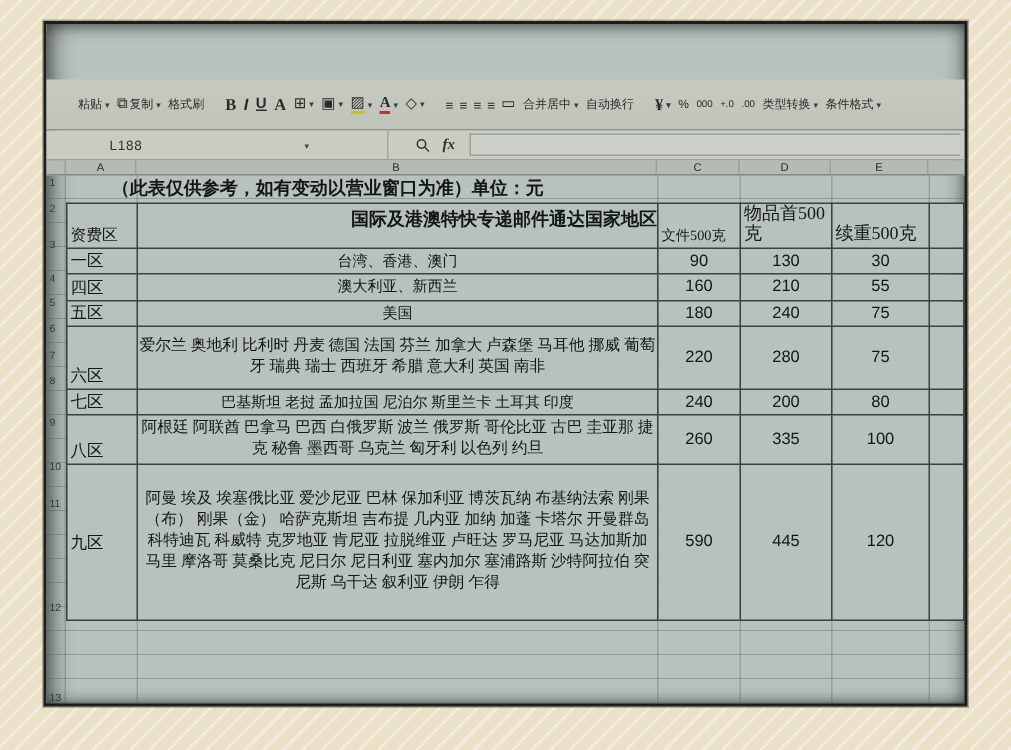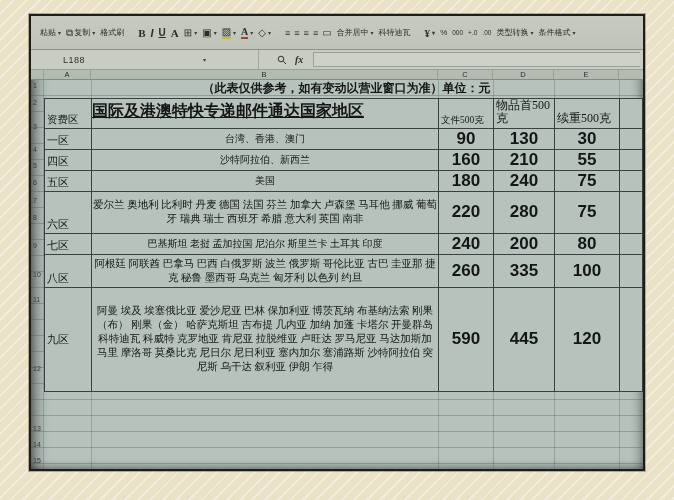--- a/index.html
+++ b/index.html
@@ -16,41 +16,41 @@
                 inset 0 7px 10px -5px rgba(0,0,0,.45),
                 inset -9px 0 12px -7px rgba(0,0,0,.40),
                 inset 0 -7px 10px -6px rgba(0,0,0,.35),
                 0 0 0 1px rgba(60,55,45,.35);
     display:flex;flex-direction:column;
   }
   
   .toolbar{
     height:34px;flex:0 0 34px;background:linear-gradient(#c7cac1,#bfc3ba);
     border-bottom:1px solid #8a9289;box-sizing:border-box;
-    display:flex;align-items:center;gap:5px;padding:0 6px 0 9px;
-    font-size:8px;color:#26282575;color:#2b2d2a;white-space:nowrap;overflow:hidden;
+    display:flex;align-items:center;gap:5px;padding:0 6px 0 21px;
+    font-size:8px;color:#26282575;color:#2b2d2a;white-space:nowrap;overflow:hidden;margin-top:37px;
   }
   .tbi{display:inline-flex;align-items:center;gap:1px;}
   .has-caret::after{content:"▾";font-size:6px;margin-left:1px;color:#3a3d39;}
   .glyph{font-family:"Liberation Serif", serif;font-size:11px;font-weight:bold;}
   .g-italic{font-style:italic;font-weight:bold;font-size:11px;}
   .g-underline{text-decoration:underline;font-size:10px;font-weight:bold;}
   .iconbox{font-size:10px;line-height:10px;}
   .fill-ic{display:inline-block;border-bottom:2px solid #c5c122;padding-bottom:0px;}
   .fontcolor-ic{display:inline-block;border-bottom:2px solid #b23a2e;font-family:"Liberation Serif",serif;font-weight:bold;font-size:10px;line-height:10px;}
   .align-ic{font-size:9px;letter-spacing:-1px;}
   .tiny{font-size:6.5px;letter-spacing:0;}
   .sep{width:4px;}
   
   .fbar{
     height:20px;flex:0 0 20px;background:#c9ccc3;border-bottom:1px solid #99a199;
     box-sizing:border-box;display:flex;align-items:center;font-size:9px;color:#2e302c;
   }
   .namebox{width:228px;display:flex;align-items:center;box-sizing:border-box;border-right:1px solid #a2a89f;height:100%;}
-  .namebox .nm{margin-left:32px;letter-spacing:.5px;}
+  .namebox .nm{margin-left:42px;letter-spacing:.5px;}
   .namebox .caret{margin-left:auto;margin-right:52px;font-size:6px;color:#44463f;}
   .magwrap{margin-left:18px;display:inline-flex;}
   .fx{font-family:"Liberation Serif", serif;font-style:italic;font-weight:bold;font-size:10px;margin-left:8px;}
   .finput{flex:1;height:13px;margin:0 3px 0 10px;background:rgba(210,214,206,.55);border:1px solid #9aa198;border-right:none;}
   
   .colhdr{
     height:10px;flex:0 0 10px;background:#b3bbb2;border-bottom:1px solid #828c85;
     box-sizing:border-box;display:flex;font-size:7.5px;color:#2b2d2a;line-height:9px;
   }
   .colhdr .c{box-sizing:border-box;text-align:center;border-right:1px solid #98a098;overflow:hidden;}
@@ -62,29 +62,29 @@
   .vl{position:absolute;top:0;bottom:0;width:1px;background:rgba(62,82,76,.28);}
   .rownum{position:absolute;left:0;width:12px;font-size:7px;color:#343c38;text-align:left;padding-left:2px;}
   
   table.fee{
     position:absolute;left:13px;top:0;border-collapse:collapse;table-layout:fixed;
     width:598px;font-family:"Liberation Serif", serif;color:#141715;
   }
   table.fee td{padding:0;overflow:hidden;box-sizing:border-box;}
   tr.b td{border:1px solid #39423e;background:#b7c2bd;}
   .titlecell{text-align:center;font-weight:bold;font-size:13px;letter-spacing:5px;padding-right:118px !important;}
-  .noterow{display:flex;justify-content:center;align-items:center;font-weight:bold;font-size:12px;padding:0 24px 0 30px;}
+  .noterow{display:flex;justify-content:flex-start;align-items:center;font-weight:bold;font-size:12px;padding:0 24px 0 30px;}
   .zone{font-size:11px;padding-left:2px !important;vertical-align:bottom;padding-bottom:1px !important;}
   .zone.vmid{vertical-align:middle;padding-bottom:0 !important;}
   .region{text-align:center;font-size:10px;}
   .region.nowrap{white-space:nowrap;margin-top:10px;}
   .region.wrap{font-size:10.5px;line-height:14px;}
-  .num{text-align:center;font-weight:bold;font-size:17px;font-family:"Liberation Sans",sans-serif;vertical-align:middle;}
+  .num{text-align:center;font-weight:normal;font-size:11px;font-family:"Liberation Sans",sans-serif;vertical-align:middle;}
   .hzone{font-size:10.5px;vertical-align:bottom;padding-left:2px !important;padding-bottom:1px !important;}
-  .hregion{text-align:left;font-weight:bold;font-size:16px;vertical-align:top;padding-top:2px !important;text-decoration:underline;}
+  .hregion{text-align:right;font-weight:bold;font-size:12px;vertical-align:top;padding-top:2px !important;}
   .hdoc{font-size:9.5px;vertical-align:bottom;padding-left:2px !important;padding-bottom:1px !important;}
   .hitem{font-size:12px;vertical-align:top;padding-left:2px !important;line-height:13px;}
   .hadd{font-size:12px;vertical-align:bottom;padding-left:2px !important;padding-bottom:1px !important;}
 </style>
 </head>
 <body>
 
 <div class="photo">
 
   <div class="toolbar">
@@ -121,21 +121,21 @@
     <span class="sep"></span>
     <span class="tbi align-ic">≡</span>
     <span class="tbi align-ic">≡</span>
     <span class="tbi align-ic">≡</span>
     <span class="tbi align-ic">≡</span>
     <span class="tbi iconbox">▭</span>
     <span class="tbi has-caret">
         <span>合并居中</span>
       </span>
     <span class="tbi">
-        <span>科特迪瓦</span>
+        <span>自动换行</span>
       </span>
     <span class="sep"></span>
     <span class="tbi has-caret glyph">¥</span>
     <span class="tbi">%</span>
     <span class="tbi tiny">000</span>
     <span class="tbi tiny">+.0</span>
     <span class="tbi tiny">.00</span>
     <span class="tbi has-caret">
         <span>类型转换</span>
       </span>
@@ -222,21 +222,21 @@
       <tr class="b" style="height:16px">
         <td class="zone">一区</td>
         <td class="region nowrap">台湾、香港、澳门</td>
         <td class="num">90</td>
         <td class="num">130</td>
         <td class="num">30</td>
         <td></td>
       </tr>
       <tr class="b" style="height:18px">
         <td class="zone">四区</td>
-        <td class="region nowrap">沙特阿拉伯、新西兰</td>
+        <td class="region nowrap">澳大利亚、新西兰</td>
         <td class="num">160</td>
         <td class="num">210</td>
         <td class="num">55</td>
         <td></td>
       </tr>
       <tr class="b" style="height:17px">
         <td class="zone">五区</td>
         <td class="region nowrap">美国</td>
         <td class="num">180</td>
         <td class="num">240</td>

